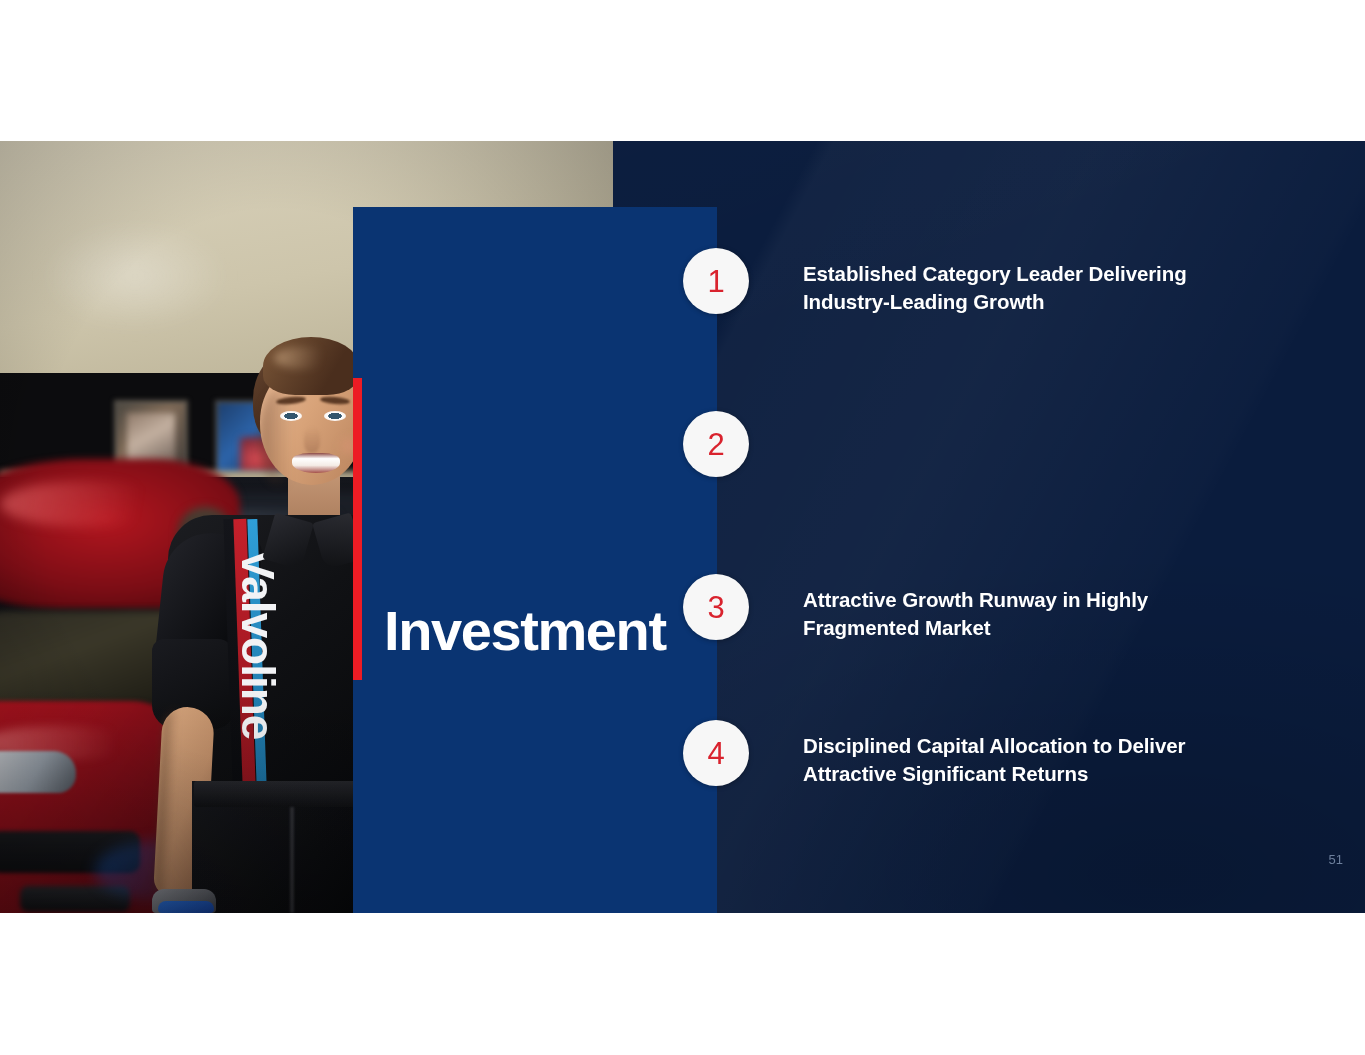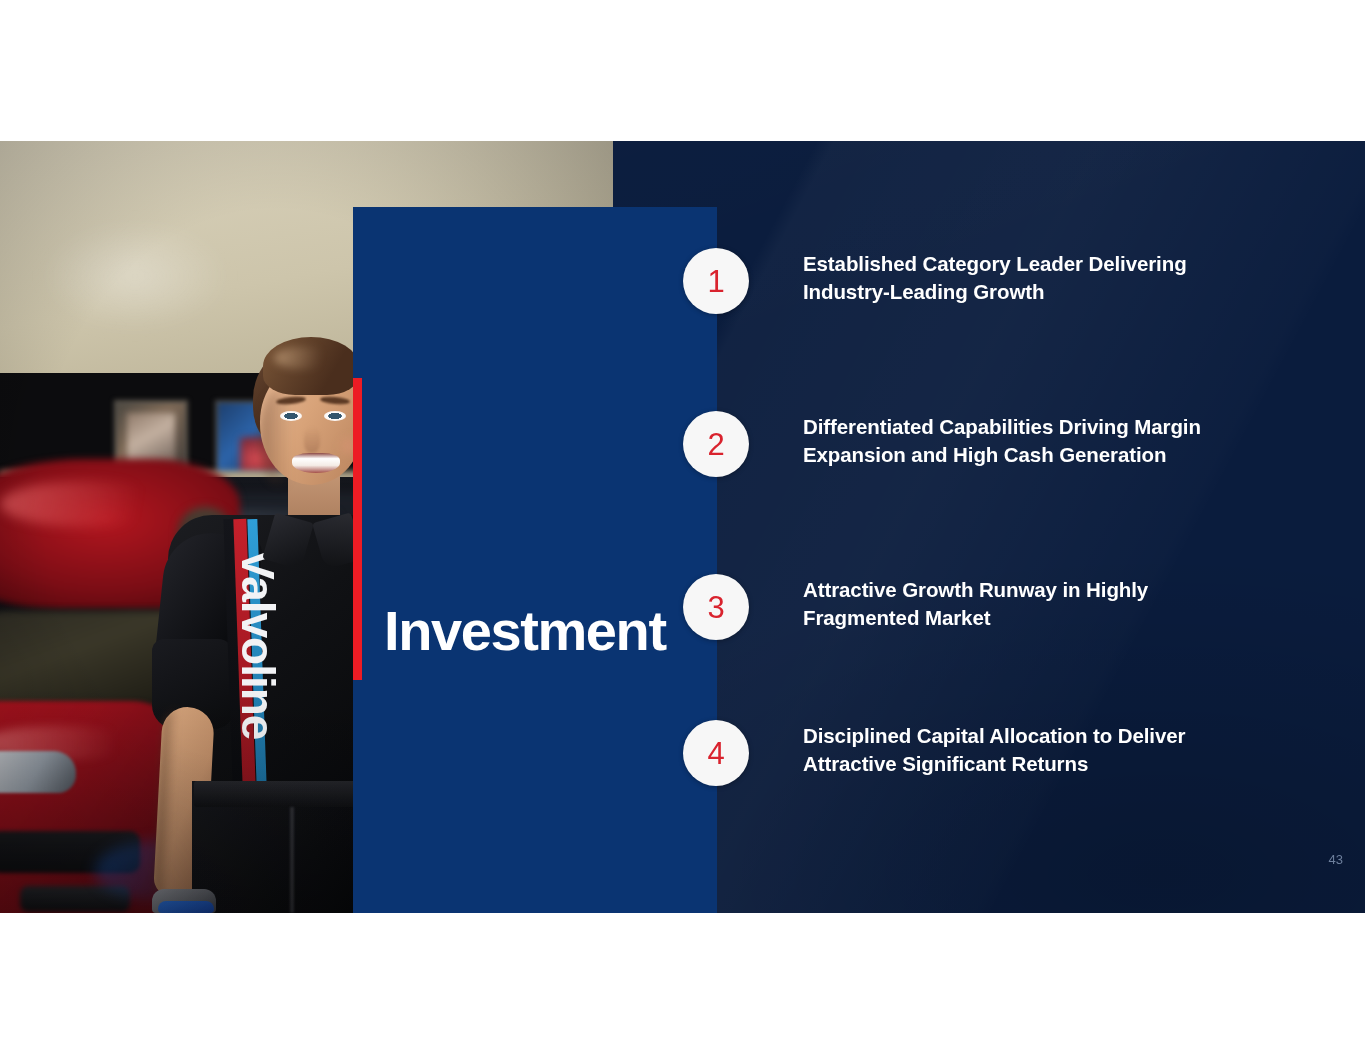--- a/index.html
+++ b/index.html
@@ -451,21 +451,21 @@
     justify-content: center;
     font-family: "Liberation Sans", sans-serif;
     font-weight: 400;
     font-size: 31px;
     line-height: 1;
     box-shadow: 0 1px 5px rgba(0,0,0,0.30);
   }
   .item-text {
     flex: 1 1 auto;
     margin-left: 54px;
-    margin-top: 2px;
+    margin-top: 12px;
     color: #ffffff;
     font-family: "Liberation Sans", sans-serif;
     font-weight: 700;
     font-size: 20.5px;
     line-height: 1.39;
     letter-spacing: -0.1px;
     max-width: 452px;
   }
   #item-0 { top: 107px; }
   #item-1 { top: 270px; }
@@ -560,30 +560,29 @@
 
   <div id="items">
 
     <div class="item" id="item-0">
       <div class="item-badge">1</div>
       <div class="item-text">Established Category Leader Delivering Industry-Leading Growth</div>
     </div>
 
     <div class="item" id="item-1">
       <div class="item-badge">2</div>
-      <div class="item-text">Differentiated Capabilities Driving Margin Expansion and High Cash Generation</div>
     </div>
 
     <div class="item" id="item-2">
       <div class="item-badge">3</div>
       <div class="item-text">Attractive Growth Runway in Highly Fragmented Market</div>
     </div>
 
     <div class="item" id="item-3">
       <div class="item-badge">4</div>
       <div class="item-text">Disciplined Capital Allocation to Deliver Attractive Significant Returns</div>
     </div>
 
   </div>
 
-  <div id="page-number">43</div>
+  <div id="page-number">51</div>
 
 </div>
 
 </body></html>

